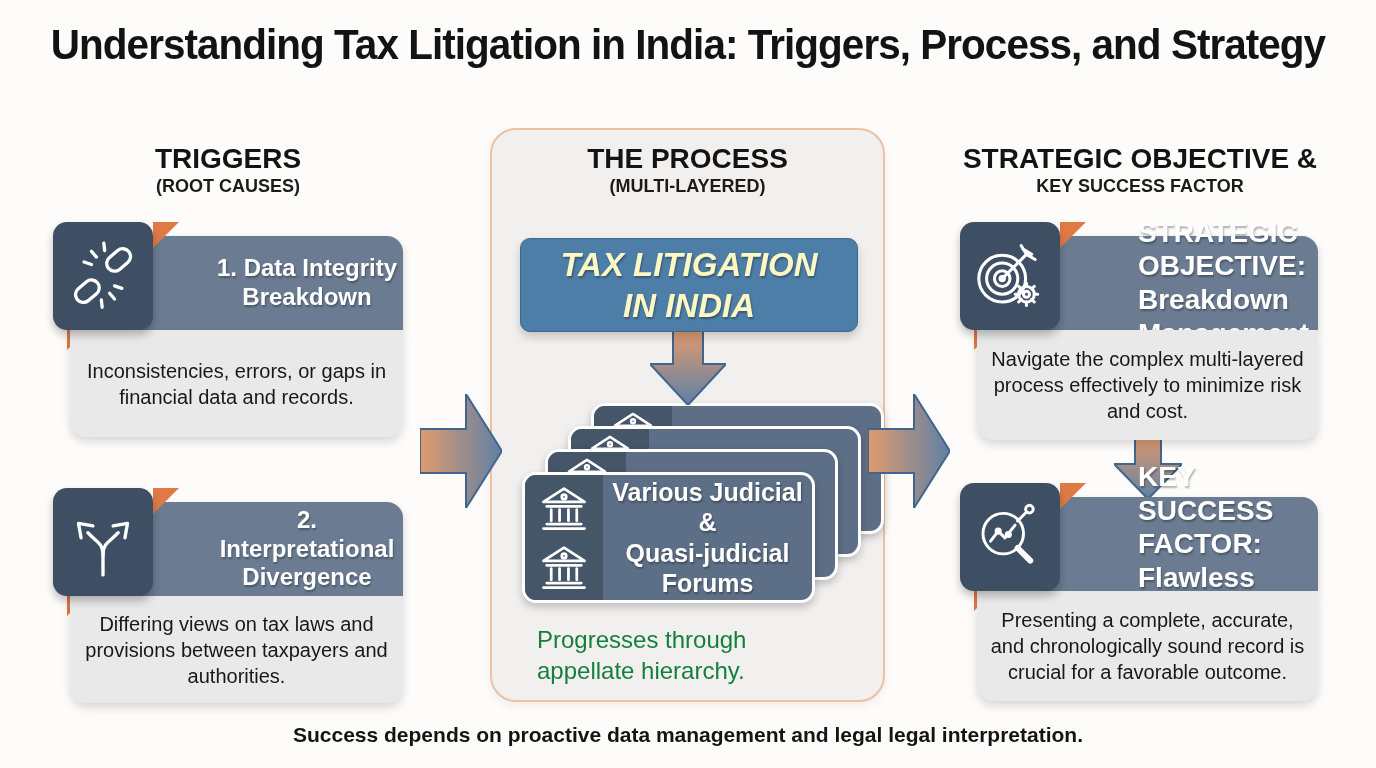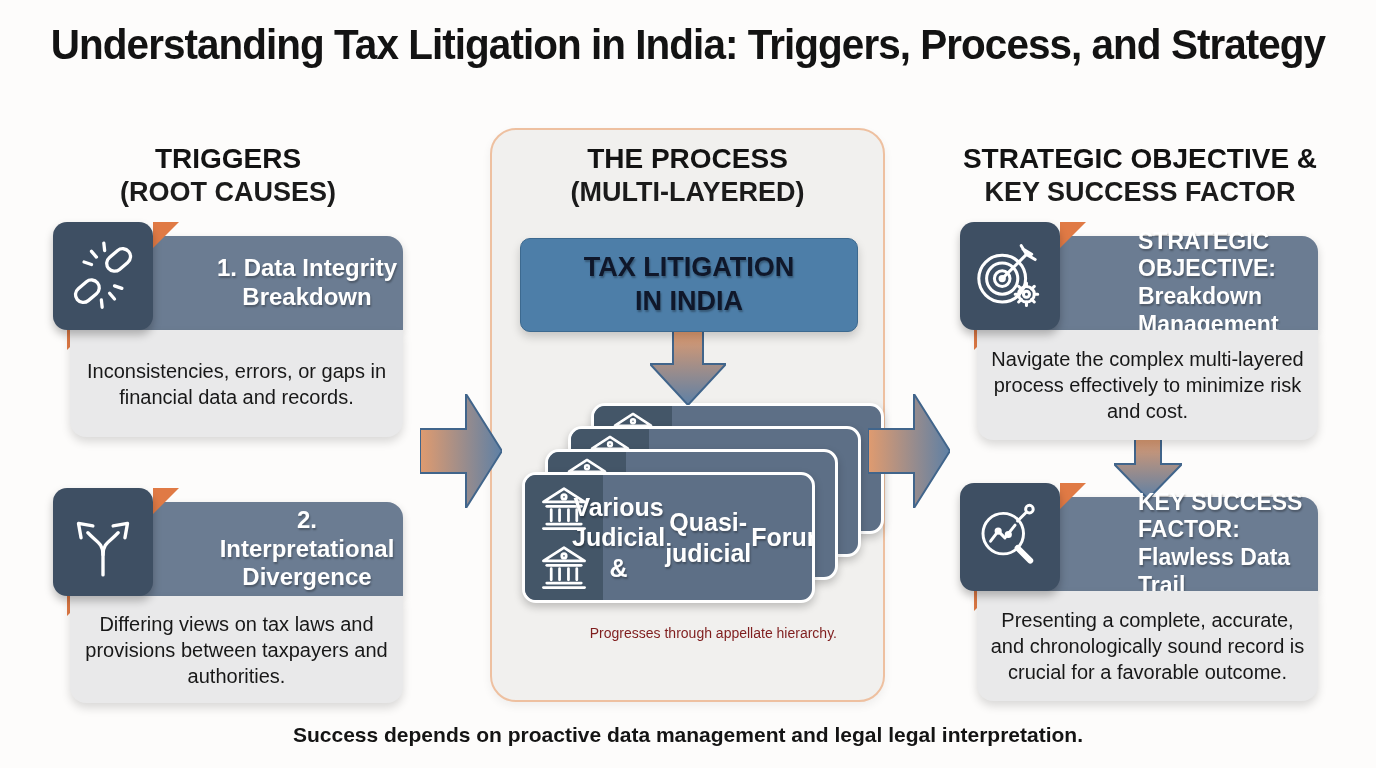--- a/index.html
+++ b/index.html
@@ -9,39 +9,40 @@
   }
   
   .main-title{
     position:absolute;top:20px;left:0;width:100%;text-align:center;
     font-size:43px;font-weight:800;letter-spacing:-1px;color:#131313;
     transform:scaleX(.94);transform-origin:center;white-space:nowrap;margin:0;
   }
   
   .col-head{position:absolute;text-align:center;line-height:1.2;}
   .col-head .l1{font-size:28px;font-weight:800;color:#131313;display:block;}
-  .col-head .l2{font-size:27px;font-weight:600;color:#1b1b1b;display:block;}
+  .col-head .l2{font-size:18px;font-weight:600;color:#1b1b1b;display:block;}
   .triggers-head{left:53px;top:142px;width:350px;}
   .process-head{left:490px;top:142px;width:395px;}
   .strategy-head{left:945px;top:142px;width:390px;}
   
   .process-panel{
     position:absolute;left:490px;top:128px;width:395px;height:574px;
     background:#f1f0ee;border:2px solid #eec0a0;border-radius:26px;
     box-shadow:0 4px 10px rgba(0,0,0,.06);box-sizing:border-box;
   }
   .blue-box{
     position:absolute;left:520px;top:238px;width:336px;height:92px;
     background:#4d7ea8;border:1px solid #3c698f;border-radius:10px;
     display:flex;flex-direction:column;align-items:center;justify-content:center;
     box-shadow:0 5px 10px rgba(0,0,0,.18);z-index:3;
   }
   .blue-box span{
-    color:#0f172a;font-size:27px;font-weight:800;line-height:1.25;
+    color:#fef9c3;font-size:33px;font-weight:800;line-height:1.25;
     text-shadow:1px 2px 2px rgba(0,0,0,.3);
+    font-style:italic;
   }
   
   .card{position:absolute;z-index:2;}
   .icon-box{
     position:absolute;left:0;top:0;width:100px;height:108px;
     background:#3e4f63;border-radius:14px;z-index:4;
     display:flex;align-items:center;justify-content:center;
     box-shadow:0 5px 9px rgba(0,0,0,.25);
   }
   .accent-tr{
@@ -66,41 +67,41 @@
     border-radius:0 0 16px 16px;display:flex;align-items:center;justify-content:center;
     text-align:center;box-shadow:0 5px 10px rgba(0,0,0,.14);z-index:2;
     font-size:20px;font-weight:500;line-height:1.3;color:#181818;padding:4px 12px;box-sizing:border-box;
   }
   
   .card-left{width:350px;height:215px;}
   .card-left .head-bar .bar-title{font-size:24px;width:100%;text-align:center;padding-left:78px;}
   .card-left .card-body{width:333px;height:107px;}
   
   .card-right{width:358px;height:215px;}
-  .card-right .head-bar .bar-title{font-size:23px;text-align:left;padding-left:98px;padding-right:6px;}
+  .card-right .head-bar .bar-title{font-size:28px;text-align:left;padding-left:98px;padding-right:6px;}
   .card-right .card-body{width:341px;height:110px;}
   
   .forum-card{
     position:absolute;width:293px;height:131px;border:3px solid #fff;border-radius:14px;
     background:#5d6f86;box-sizing:border-box;box-shadow:0 4px 8px rgba(0,0,0,.22);overflow:hidden;
   }
   .forum-card .dark-side{
     position:absolute;left:0;top:0;width:78px;height:100%;background:#445668;
     display:flex;flex-direction:column;align-items:center;justify-content:space-evenly;
   }
   .forum-card .forum-text{
     position:absolute;left:78px;top:0;right:0;height:100%;
-    display:flex;flex-direction:row;align-items:center;justify-content:center;
+    display:flex;flex-direction:column;align-items:center;justify-content:center;
     color:#fff;font-size:25px;font-weight:800;line-height:1.22;text-align:center;
     text-shadow:1px 2px 2px rgba(0,0,0,.3);
   }
   .ghost .dark-side{justify-content:flex-start;padding-top:3px;}
   .mid-caption{
-    position:absolute;left:537px;top:624px;width:300px;text-align:right;
-    font-size:14px;font-weight:500;line-height:1.3;color:#7f1d1d;
+    position:absolute;left:537px;top:624px;width:300px;text-align:left;
+    font-size:24px;font-weight:500;line-height:1.3;color:#15803d;
   }
   
   .footer-note{
     position:absolute;top:723px;left:0;width:100%;text-align:center;
     font-size:21px;font-weight:600;color:#141414;
   }
   .arrow-svg{position:absolute;z-index:1;}
   .icon-svg{display:block;}
 </style>
 </head>

